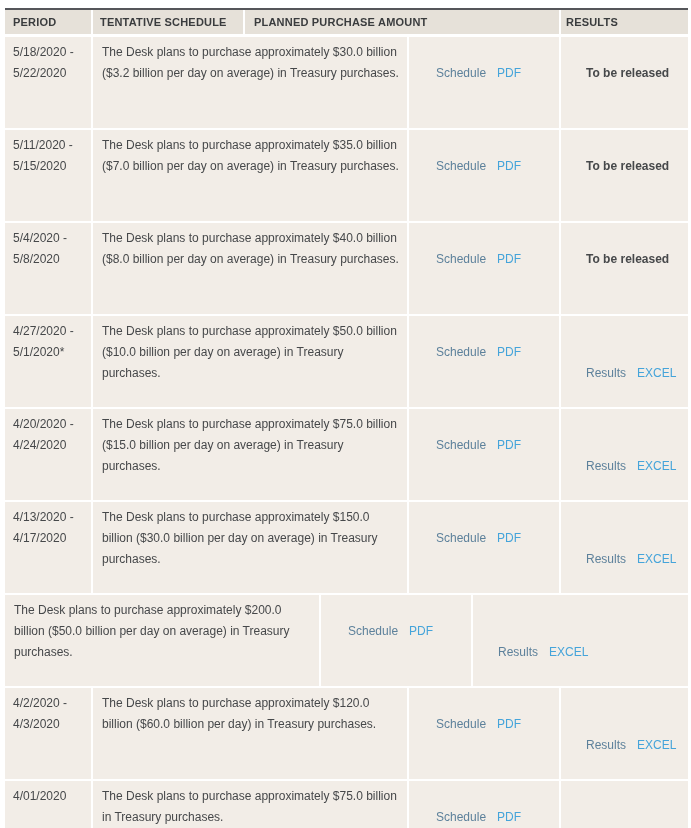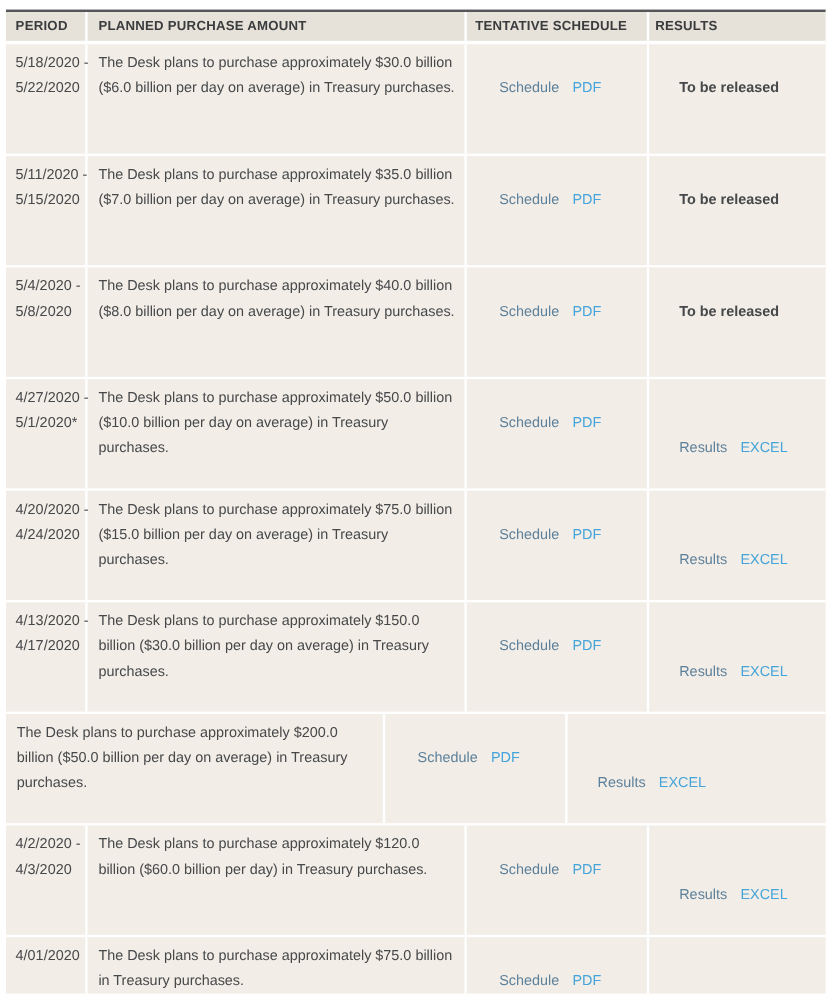--- a/index.html
+++ b/index.html
@@ -41,48 +41,48 @@
     background:var(--row-bg);
     border-bottom:2px solid var(--sep);
   }
   .td{
     padding:5px 2px 2px 0;
     font-size:12px;line-height:21px;
     border-right:2px solid var(--sep);
     white-space:pre;
   }
   
-  .c1{width:68px;padding-left:8px;}
+  .c1{width:88px;padding-left:8px;}
   .c2{width:316px;padding-left:9px;}
   .c3{width:152px;padding-left:7px;}
   .c4{width:115px;padding-left:5px;border-right:none;}
   .th.c1,.th.c2,.th.c3,.th.c4{padding-top:0;padding-bottom:0;}
   a.lnk{
     text-decoration:none;cursor:pointer;white-space:nowrap;
   }
   a.lnk-primary{color:var(--link-primary);margin-right:11px;margin-top:41px;}
   a.lnk-file{color:var(--link-file);}
   .pending{color:var(--body-text);font-weight:bold;}
 </style>
 </head>
 <body>
 
 <div class="table-wrap">
   <div class="thead">
     <div class="th c1">PERIOD</div>
+    <div class="th c3">TENTATIVE SCHEDULE</div>
     <div class="th c2">PLANNED PURCHASE AMOUNT</div>
-    <div class="th c3">TENTATIVE SCHEDULE</div>
     <div class="th c4">RESULTS</div>
   </div>
   <div id="tbody">
       <div class="tr">
     <div class="td c1"><span>5/18/2020 -
 5/22/2020</span></div>
     <div class="td c2"><span>The Desk plans to purchase approximately $30.0 billion
-($6.0 billion per day on average) in Treasury purchases.</span></div>
+($3.2 billion per day on average) in Treasury purchases.</span></div>
     <div class="td c3">
       <a class="lnk lnk-primary">Schedule</a><a class="lnk lnk-file">PDF</a>
     </div>
     <div class="td c4">
       <span class="pending">To be released</span>
       
     </div>
   </div>
       <div class="tr">
     <div class="td c1"><span>5/11/2020 -

